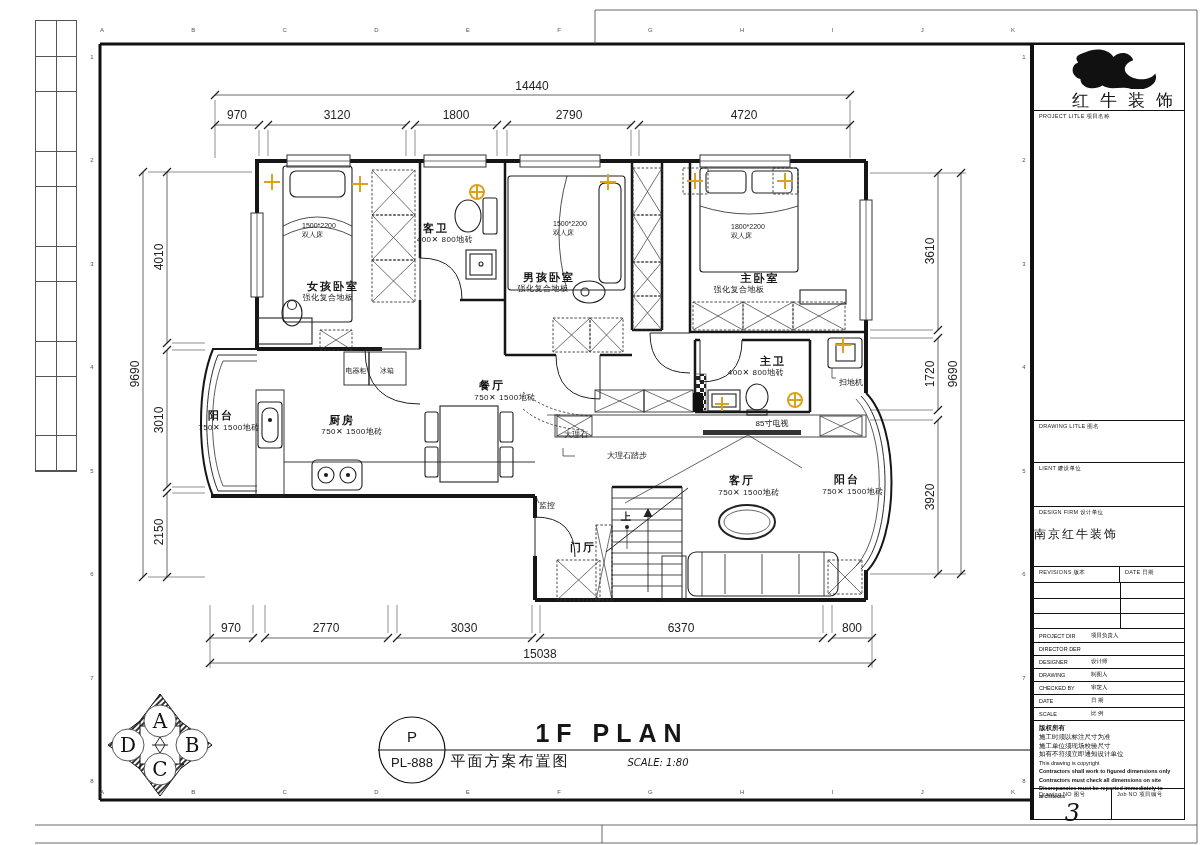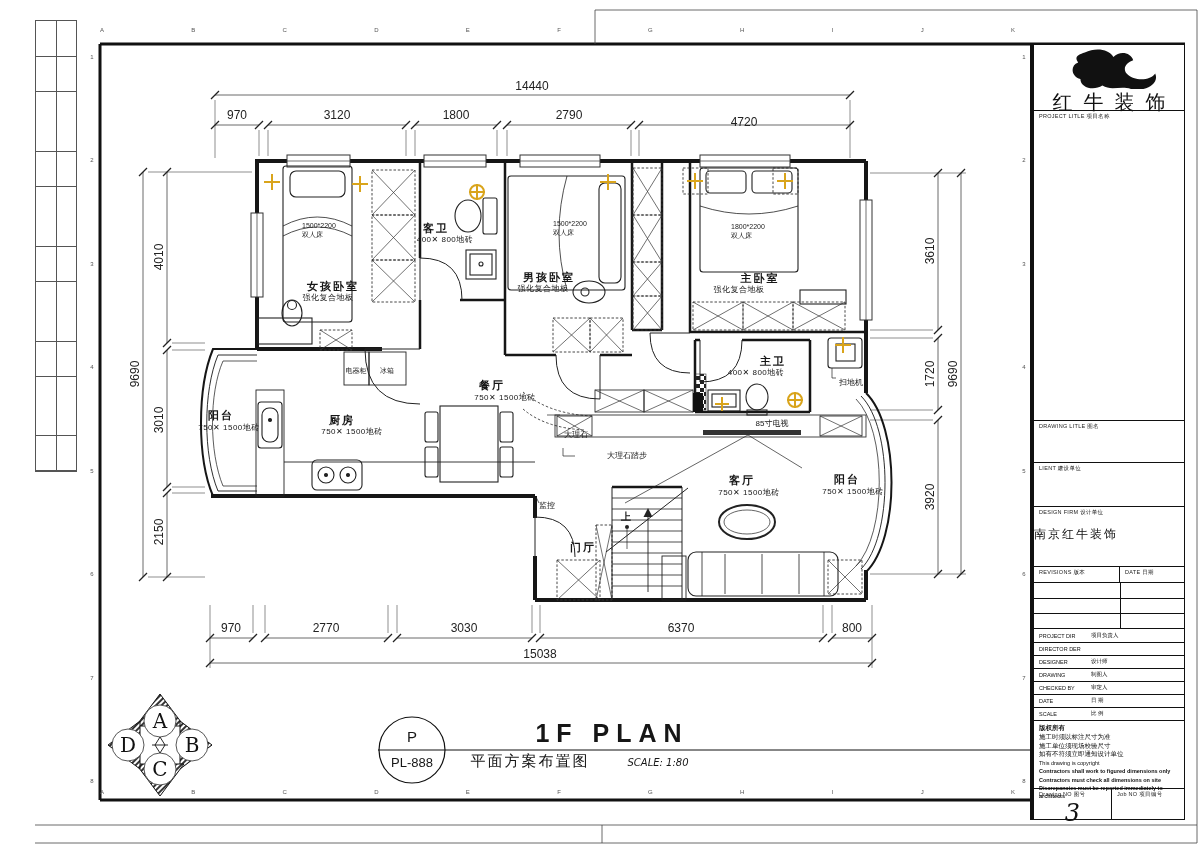--- a/index.html
+++ b/index.html
@@ -25,32 +25,32 @@
   #left-strip .mid{position:absolute;left:50%;top:0;bottom:0;border-left:1px solid #555;}
   #left-strip .cell{position:absolute;left:0;right:0;height:34px;border-top:1px solid #555;border-bottom:1px solid #555;}
   
   #tblock{position:absolute;left:1030px;top:44px;width:155px;height:776px;box-sizing:border-box;
           border:1px solid #111;border-left:4px solid #111;background:#fff;}
   #tblock .sec{position:absolute;left:0;right:0;border-bottom:1px solid #111;box-sizing:border-box;}
   #tblock .mini{font-size:5.5px;color:#222;padding:2px 0 0 5px;letter-spacing:.3px;}
   #tblock .rowline{position:absolute;left:0;right:0;border-bottom:1px solid #111;display:flex;align-items:center;}
   #tblock .rowline .en{font-size:5.5px;padding-left:5px;width:52px;}
   #tblock .rowline .cn{font-size:5.5px;}
-  #company-name{position:absolute;left:0;right:0;top:44px;text-align:center;font-size:20px;
+  #company-name{position:absolute;left:0;right:0;top:44px;text-align:right;font-size:17px;
                 letter-spacing:11px;text-indent:11px;font-weight:500;}
   #firm-value{text-align:left;font-size:12px;margin-top:10px;letter-spacing:2px;font-family:Liberation Serif, serif;}
   #copyright{padding:3px 0 0 5px;}
   #copyright span{display:block;font-size:5.5px;line-height:1.5;}
   #copyright span:nth-child(-n+4){font-size:6.5px;line-height:1.35;}
   #copyright span:nth-child(1){font-weight:bold;}
   #copyright span:nth-child(n+6){font-weight:bold;}
   #dwgno-value{font-family:"DejaVu Serif",serif;font-style:italic;font-size:24px;text-align:center;margin-top:1px;}
   
   #plan-title{font-size:25px;font-weight:bold;letter-spacing:7px;font-family:"Liberation Sans",sans-serif;}
-  #plan-subtitle{font-size:15px;letter-spacing:2px;margin-left:20px;}
+  #plan-subtitle{font-size:15px;letter-spacing:2px;}
   #scale-text{font-size:10px;font-style:italic;font-family:"DejaVu Sans",sans-serif;}
   #ref-top{font-size:15px;}
   #ref-bottom{font-size:13px;}
 </style>
 </head>
 <body>
 
 <svg class="overlay" width="1200" height="845" viewBox="0 0 1200 845">
   <defs>
     <pattern id="hatch" width="4" height="4" patternUnits="userSpaceOnUse" patternTransform="rotate(45)">
@@ -389,21 +389,21 @@
   <div class="cell" style="top:225px;"></div>
   <div class="cell" style="top:320px;"></div>
   <div class="cell" style="top:414px;"></div>
 </div>
 
 <div class="lbl dim" style="left:532px;top:87px;">14440</div>
 <div class="lbl dim" style="left:237px;top:116px;">970</div>
 <div class="lbl dim" style="left:337px;top:116px;">3120</div>
 <div class="lbl dim" style="left:456px;top:116px;">1800</div>
 <div class="lbl dim" style="left:569px;top:116px;">2790</div>
-<div class="lbl dim" style="left:744px;top:123px;">4720</div>
+<div class="lbl dim" style="left:744px;top:116px;">4720</div>
 <div class="lbl dim" style="left:231px;top:629px;">970</div>
 <div class="lbl dim" style="left:326px;top:629px;">2770</div>
 <div class="lbl dim" style="left:464px;top:629px;">3030</div>
 <div class="lbl dim" style="left:681px;top:629px;">6370</div>
 <div class="lbl dim" style="left:852px;top:629px;">800</div>
 <div class="lbl dim" style="left:540px;top:655px;">15038</div>
 <div class="lbl dim v" style="left:160px;top:257px;">4010</div>
 <div class="lbl dim v" style="left:160px;top:420px;">3010</div>
 <div class="lbl dim v" style="left:160px;top:532px;">2150</div>
 <div class="lbl dim v" style="left:136px;top:374px;">9690</div>

